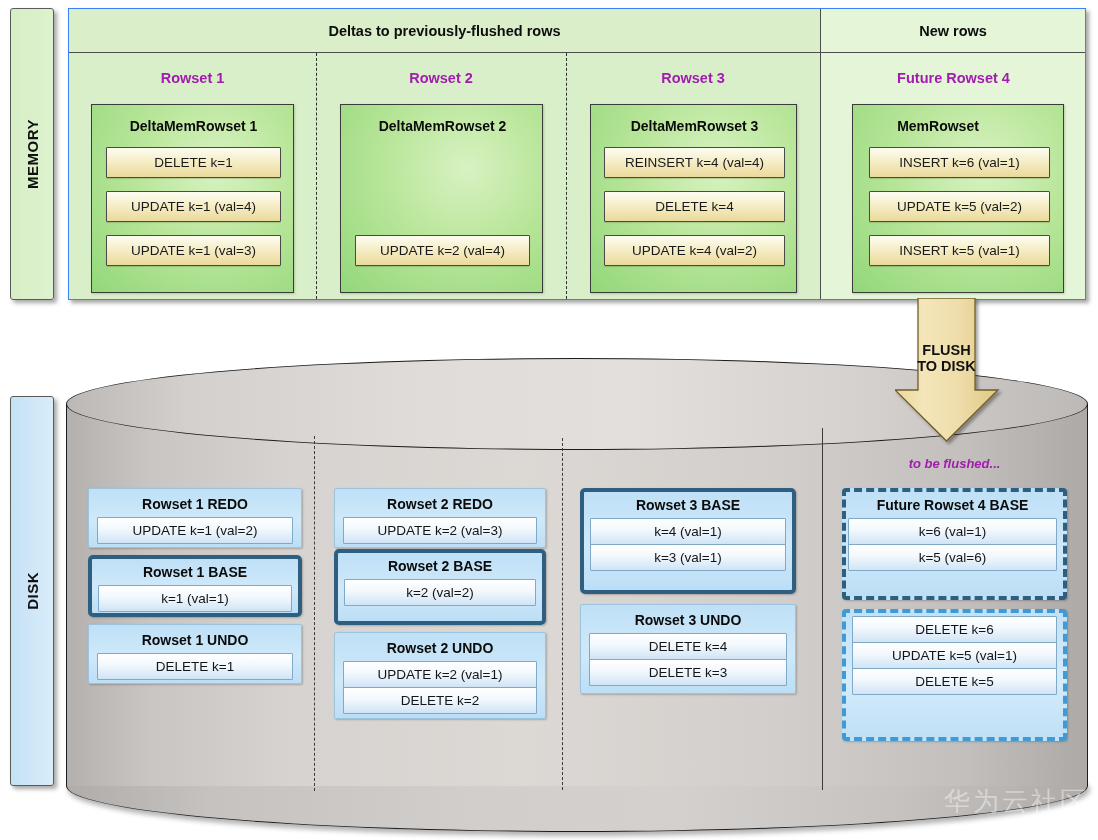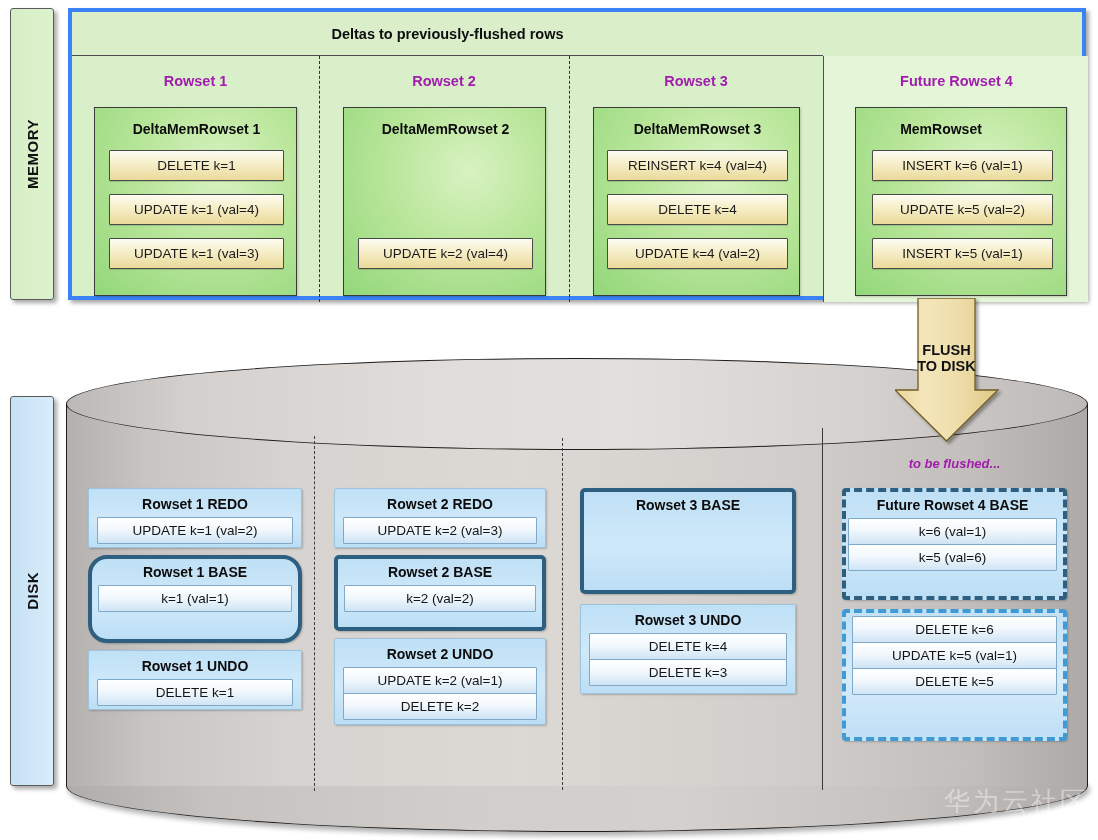--- a/index.html
+++ b/index.html
@@ -37,21 +37,21 @@
   .mem-label{
     background:linear-gradient(to right,#d6eec5,#ddf2ce);
   }
   .disk-label{
     background:linear-gradient(to right,#c5e2f5,#d9ecfa);
   }
 
   
   .mem-panel{
     background:#d9efc9;
-    border:4px solid #3b82f6;
+    border:1px solid #3b82f6;
     box-shadow:3px 3px 4px rgba(0,0,0,.35);
   }
   .mem-hdr{
     border-bottom:1px solid #4d4d4d;
     font-size:14.5px;
     font-weight:bold;
     color:#0d0d0d;
     background:#daeeca;
   }
   .mem-hdr.right{border-left:1px solid #4d4d4d;background:#e4f5d8;}
@@ -176,20 +176,21 @@
 
 <div id="stage">
 
   <div class="abs side-label mem-label" style="left:10px;top:8px;width:44px;height:292px;">
     <span>MEMORY</span>
   </div>
 
   <div class="abs mem-panel" style="left:68px;top:8px;width:1018px;height:292px;">
 
     <div class="abs ctr mem-hdr" style="left:0;top:0;width:751px;height:44px;">Deltas to previously-flushed rows</div>
+    <div class="abs ctr mem-hdr right" style="left:751px;top:0;width:265px;height:44px;">New rows</div>
 
     <div class="abs" style="left:0;top:44px;width:247px;height:246px;">
       <div class="abs ctr mem-col-title" style="left:0;top:12px;width:247px;height:26px;">Rowset 1</div>
       <div class="abs dmr-box" style="left:22px;top:51px;width:203px;height:189px;">
         <div class="abs ctr dmr-title" style="left:0;top:10px;width:203px;height:22px;">DeltaMemRowset 1</div>
         <div class="abs op-box" style="left:14px;top:42px;width:175px;height:31px;">DELETE k=1</div>
         <div class="abs op-box" style="left:14px;top:86px;width:175px;height:31px;">UPDATE k=1 (val=4)</div>
         <div class="abs op-box" style="left:14px;top:130px;width:175px;height:31px;">UPDATE k=1 (val=3)</div>
       </div>
     </div>
@@ -241,59 +242,63 @@
     <span>DISK</span>
   </div>
 
   <div class="abs" style="left:88px;top:488px;width:214px;height:260px;">
     <div class="ds-group" style="height:60px;">
       <div class="ds-title">Rowset 1 REDO</div>
       <div class="ds-rows">
         <div class="ds-row">UPDATE k=1 (val=2)</div>
       </div>
     </div>
-    <div class="ds-group base" style="margin-top:7px;height:88px;border-radius:19px;">
+    <div class="ds-group base" style="margin-top:7px;height:62px;">
       <div class="ds-title">Rowset 1 BASE</div>
       <div class="ds-rows">
         <div class="ds-row">k=1 (val=1)</div>
       </div>
     </div>
     <div class="ds-group" style="margin-top:7px;height:60px;">
       <div class="ds-title">Rowset 1 UNDO</div>
       <div class="ds-rows">
         <div class="ds-row">DELETE k=1</div>
       </div>
     </div>
   </div>
 
   <div class="abs" style="left:334px;top:488px;width:212px;height:288px;">
     <div class="ds-group" style="height:60px;">
       <div class="ds-title">Rowset 2 REDO</div>
       <div class="ds-rows">
         <div class="ds-row">UPDATE k=2 (val=3)</div>
       </div>
     </div>
-    <div class="ds-group base" style="margin-top:7px;height:76px;">
+    <div class="ds-group base" style="margin-top:1px;height:76px;">
       <div class="ds-title">Rowset 2 BASE</div>
       <div class="ds-rows">
         <div class="ds-row">k=2 (val=2)</div>
       </div>
     </div>
     <div class="ds-group" style="margin-top:7px;height:87px;">
       <div class="ds-title">Rowset 2 UNDO</div>
       <div class="ds-rows">
         <div class="ds-row">UPDATE k=2 (val=1)</div>
         <div class="ds-row">DELETE k=2</div>
       </div>
     </div>
   </div>
 
   <div class="abs" style="left:580px;top:488px;width:216px;height:250px;">
     <div class="ds-group base" style="height:106px;">
       <div class="ds-title">Rowset 3 BASE</div>
+      <div class="ds-rows">
+        <div class="ds-row">k=4 (val=1)</div>
+        <div class="ds-row">k=3 (val=1)</div>
+      </div>
     </div>
     <div class="ds-group" style="margin-top:10px;height:90px;">
       <div class="ds-title">Rowset 3 UNDO</div>
       <div class="ds-rows">
         <div class="ds-row">DELETE k=4</div>
         <div class="ds-row">DELETE k=3</div>
       </div>
     </div>
   </div>
 

